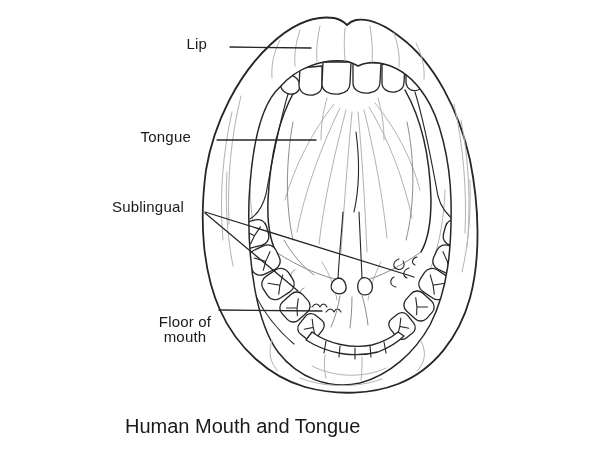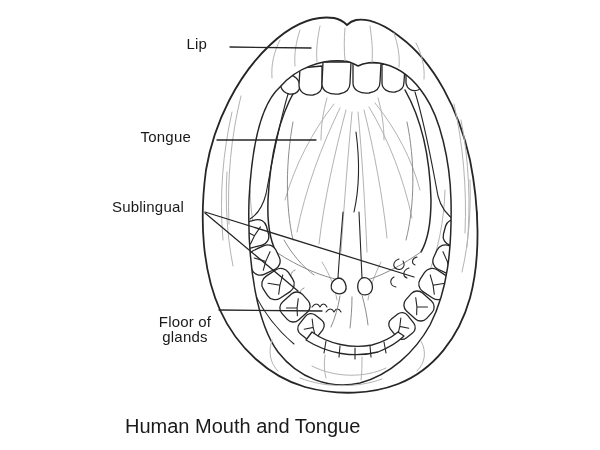--- a/index.html
+++ b/index.html
@@ -202,18 +202,18 @@
   <div class="label right" style="left:111px;top:129px;width:80px;">
     <span>Tongue</span>
   </div>
 
   <div class="label" style="left:103px;top:199px;width:90px;">
     <div>Sublingual</div>
   </div>
 
   <div class="label" style="left:145px;top:314px;width:80px;">
     <div>Floor of</div>
-    <div>glands</div>
+    <div>mouth</div>
   </div>
 
   <div class="caption">Human Mouth and Tongue</div>
 
 </div>
 
 </body></html>

